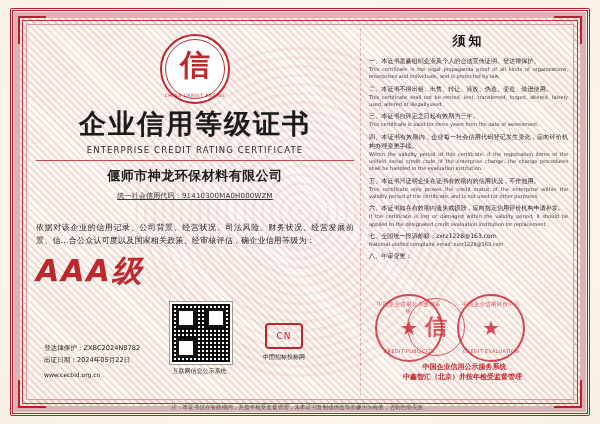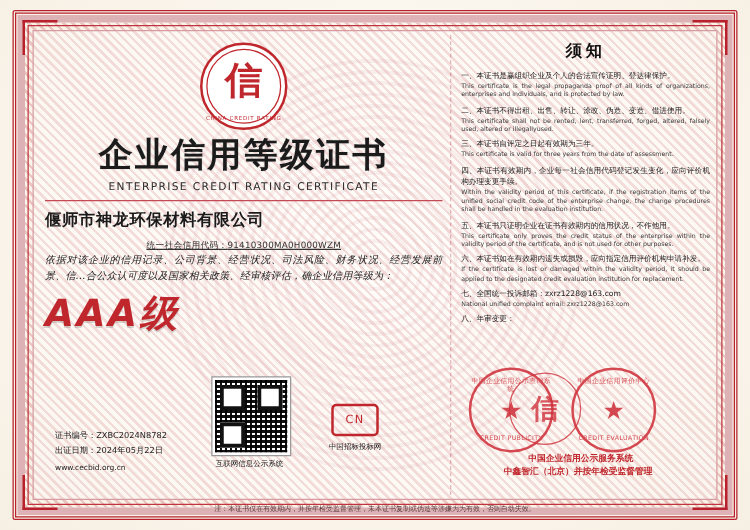--- a/index.html
+++ b/index.html
@@ -126,41 +126,41 @@
     text-align:center;
     font-size:8.5px;
     color:#2a2a2a;
     letter-spacing:1.1px;
     margin-top:3px;
   }
   .rule{
     width:100%;height:1px;background:#c44b55;margin:5px 0 6px 0;
   }
   .company{
+    text-align:center;
     font-size:13px;
     font-weight:bold;
     color:#1b1b1b;
     letter-spacing:.5px;
   }
   .usci{
     text-align:center;
     font-size:7px;
     color:#333;
     margin-top:6px;
     letter-spacing:.2px;
     text-decoration:underline;
   }
   .body-cn{
     font-size:8px;
     line-height:1.65;
     color:#222;
     text-align:justify;
-    margin-top:0;
+    margin-top:20px;
     letter-spacing:.2px;
-    font-style:italic;
   }
   .grade{
     text-align:left;
     font-size:30px;
     font-weight:bold;
     color:#c0272d;
     letter-spacing:2px;
     margin-top:4px;
     text-shadow:0 1px 0 rgba(0,0,0,.15);
     font-style:italic;
@@ -313,21 +313,21 @@
       <div class="usci">
         <span>统一社会信用代码：</span><span>91410300MA0H000WZM</span>
       </div>
 
       <div class="body-cn">依据对该企业的信用记录、公司背景、经营状况、司法风险、财务状况、经营发展前景、信...合公众认可度以及国家相关政策、经审核评估，确企业信用等级为：</div>
 
       <div class="grade">AAA级</div>
 
       <div class="meta">
         <div class="row">
-          <span>证书编号：</span><span>ZXBC2024N8782</span>
+          <span>登达律保护：</span><span>ZXBC2024N8782</span>
         </div>
         <div class="row">
           <span>出证日期：</span><span>2024年05月22日</span>
         </div>
       </div>
 
       <div class="qr">
         <div class="qcell" style="left:4px;top:4px;width:14px;height:14px;border:3px solid #111;"></div>
         <div class="qcell" style="right:4px;top:4px;width:14px;height:14px;border:3px solid #111;"></div>
         <div class="qcell" style="left:4px;bottom:4px;width:14px;height:14px;border:3px solid #111;"></div>

